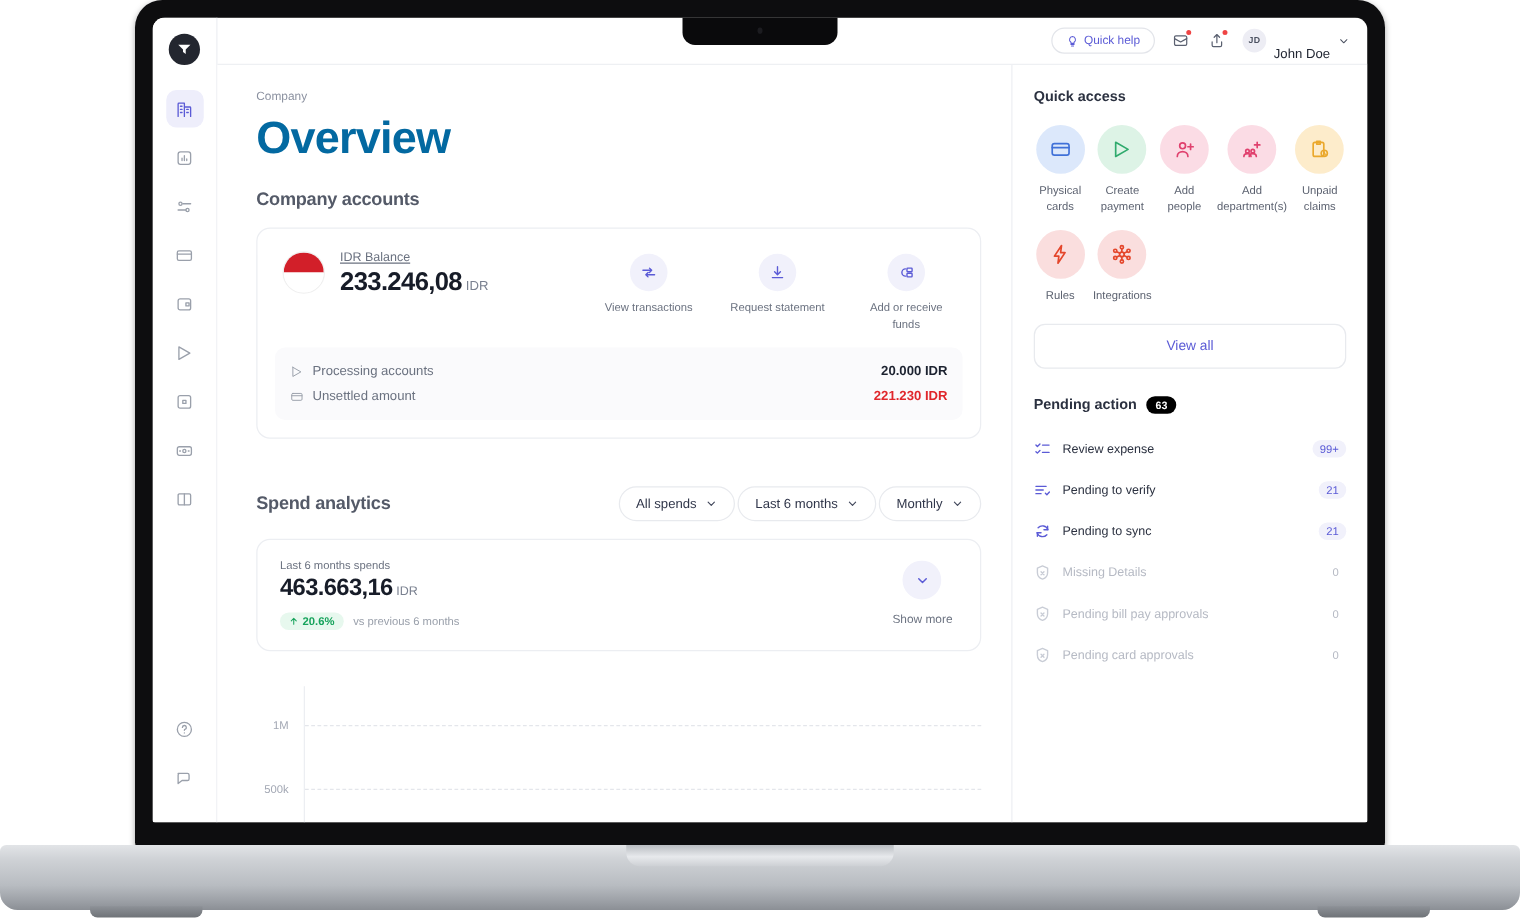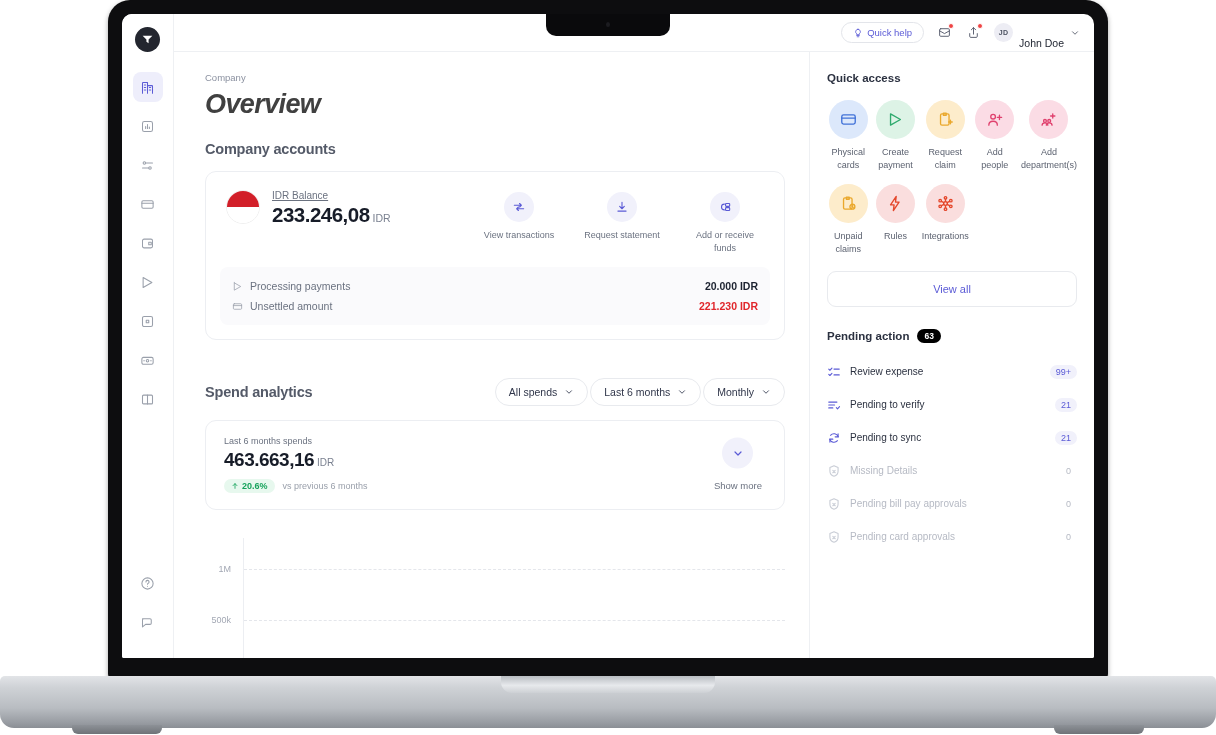--- a/index.html
+++ b/index.html
@@ -100,21 +100,21 @@
   #user-caret{width:10px;height:10px;stroke:#4b5160;}
 
   #content{ flex:1; display:flex; min-height:0; }
 
   
   #left-pane{
     flex:1; min-width:0; padding:20px 24px 0 31px; overflow:hidden;
     background:#fff;
   }
   #breadcrumb{font-size:9.5px;color:#8b91a0;margin-bottom:6px;}
-  #page-title{font-size:27px;font-weight:bold;color:#404040;letter-spacing:-.6px;margin-bottom:21px;font-style:italic;}
+  #page-title{font-size:36px;font-weight:bold;color:#0369a1;letter-spacing:-.6px;margin-bottom:21px;}
   .section-title{font-size:14.5px;font-weight:bold;color:#545a68;letter-spacing:-.2px;}
   #accounts-title{margin-bottom:14px;}
 
   .card{border:1px solid #eceef2;border-radius:11px;background:#fff;}
   #balance-card{padding:0;margin-bottom:0;}
   #balance-top{display:flex;align-items:flex-start;padding:18px 20px 12px 20px;}
   #flag{width:34px;height:34px;border-radius:50%;overflow:hidden;flex:0 0 34px;margin-right:12px;
         border:1px solid #f0f0f0;}
   #flag .top{height:50%;background:#d21f29;}
   #flag .bot{height:50%;background:#fff;}
@@ -356,21 +356,21 @@
                       </div>
                       <span>Add or receive funds</span>
                     </div>
                   </div>
               </div>
               <div id="balance-sub">
                   <div class="sub-row">
                     <svg class="" viewBox="0 0 24 24" fill="none" stroke-width="1.7" stroke-linecap="round" stroke-linejoin="round">
                       <path d="M5 4l14 8-14 8V4z"></path>
                     </svg>
-                    <span class="lbl">Processing payments</span>
+                    <span class="lbl">Processing accounts</span>
                     <span class="val">20.000 IDR</span>
                   </div>
                   <div class="sub-row">
                     <svg class="" viewBox="0 0 24 24" fill="none" stroke-width="1.7" stroke-linecap="round" stroke-linejoin="round">
                       <rect x="3" y="6" width="18" height="12" rx="2"></rect>
                       <path d="M3 10h18"></path>
                     </svg>
                     <span class="lbl">Unsettled amount</span>
                     <span class="val red">221.230 IDR</span>
                   </div>
@@ -449,30 +449,20 @@
                   </div>
                   <span>Physical cards</span>
                 </div>
                 <div class="qa">
                   <div class="qa-circ" style="background:#ddf3e6">
                     <svg class="" viewBox="0 0 24 24" fill="none" stroke="#2faa6d" stroke-width="1.9" stroke-linecap="round" stroke-linejoin="round">
                       <path d="M5 4l14 8-14 8V4z"></path>
                     </svg>
                   </div>
                   <span>Create payment</span>
-                </div>
-                <div class="qa">
-                  <div class="qa-circ" style="background:#fdeccb">
-                    <svg class="" viewBox="0 0 24 24" fill="none" stroke="#eaa82c" stroke-width="1.9" stroke-linecap="round" stroke-linejoin="round">
-                      <rect x="5" y="4" width="12" height="16" rx="2"></rect>
-                      <path d="M9 3h4v3H9z"></path>
-                      <path d="M19 13v5M16.5 15.5h5"></path>
-                    </svg>
-                  </div>
-                  <span>Request claim</span>
                 </div>
                 <div class="qa">
                   <div class="qa-circ" style="background:#fbdce5">
                     <svg class="" viewBox="0 0 24 24" fill="none" stroke="#e0416e" stroke-width="1.9" stroke-linecap="round" stroke-linejoin="round">
                       <circle cx="10" cy="8" r="3.3"></circle>
                       <path d="M4 20c0-3.3 2.7-5.5 6-5.5s6 2.2 6 5.5"></path>
                       <path d="M19 6v6M16 9h6"></path>
                     </svg>
                   </div>
                   <span>Add people</span>

